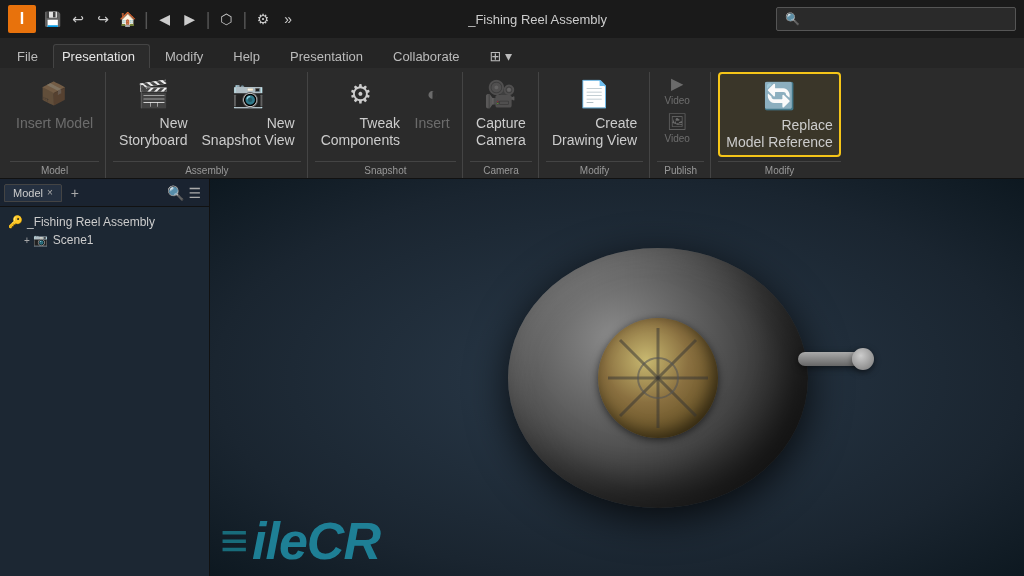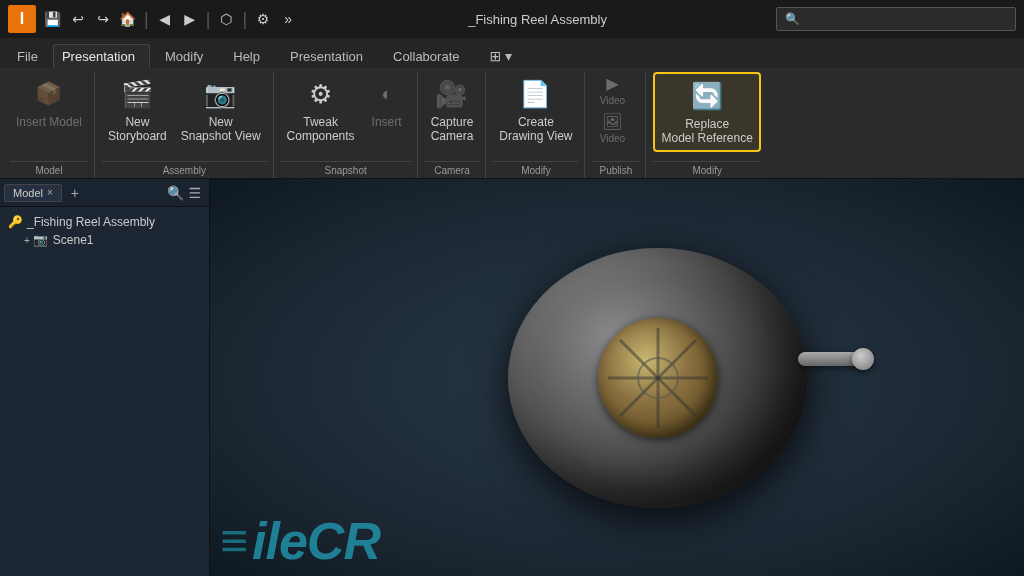--- a/index.html
+++ b/index.html
@@ -176,23 +176,24 @@
     .ribbon-btn-icon {
       width: 36px;
       height: 36px;
       display: flex;
       align-items: center;
       justify-content: center;
       font-size: 22px;
     }
 
     .ribbon-btn-label {
-      font-size: 12px;
+      font-size: 14px;
       line-height: 1.2;
       color: #ccc;
+      text-align: right;
     }
 
     
     .ribbon-btn.highlighted {
       border: 2px solid #f5c518;
       background: rgba(245, 197, 24, 0.08);
       border-radius: 4px;
     }
 
     

